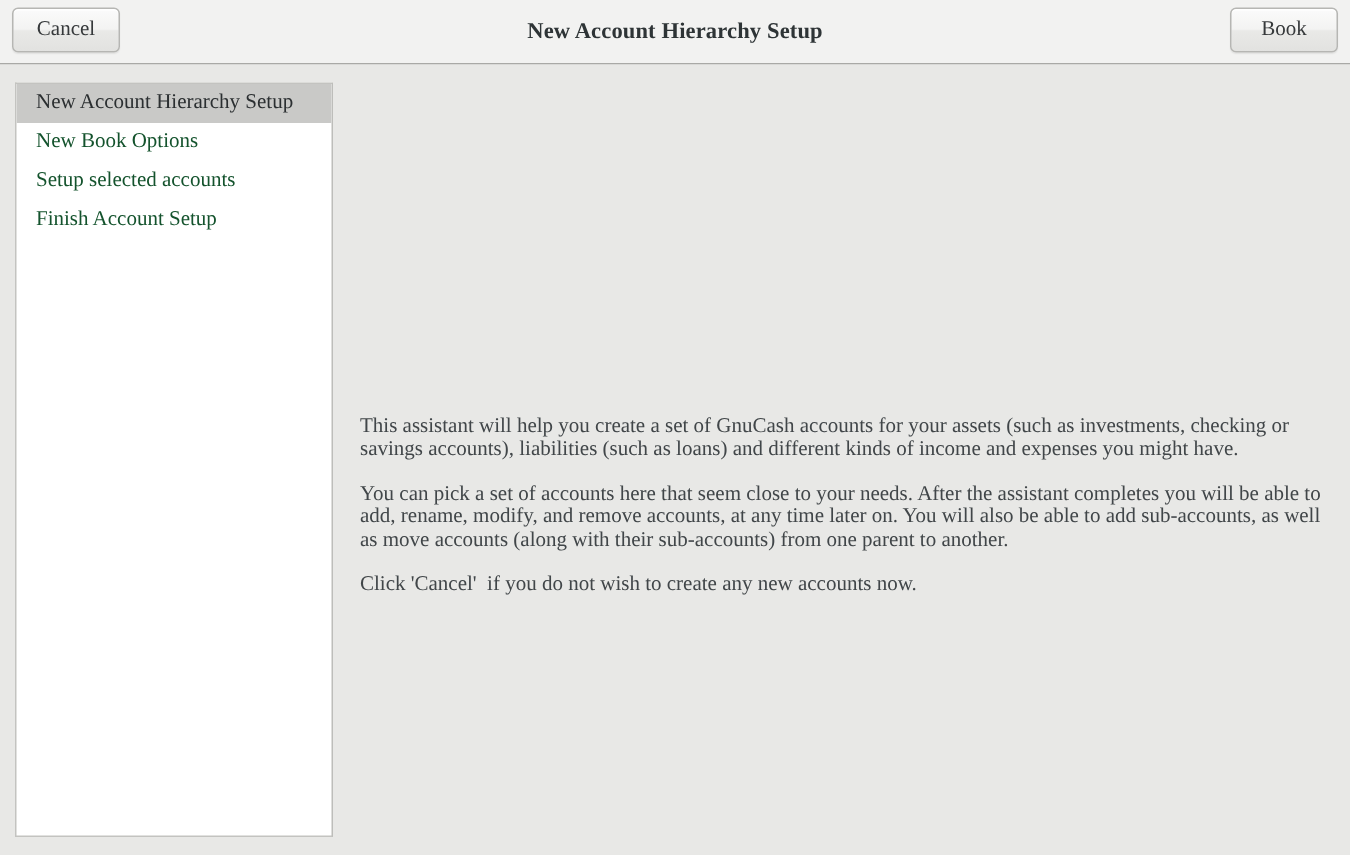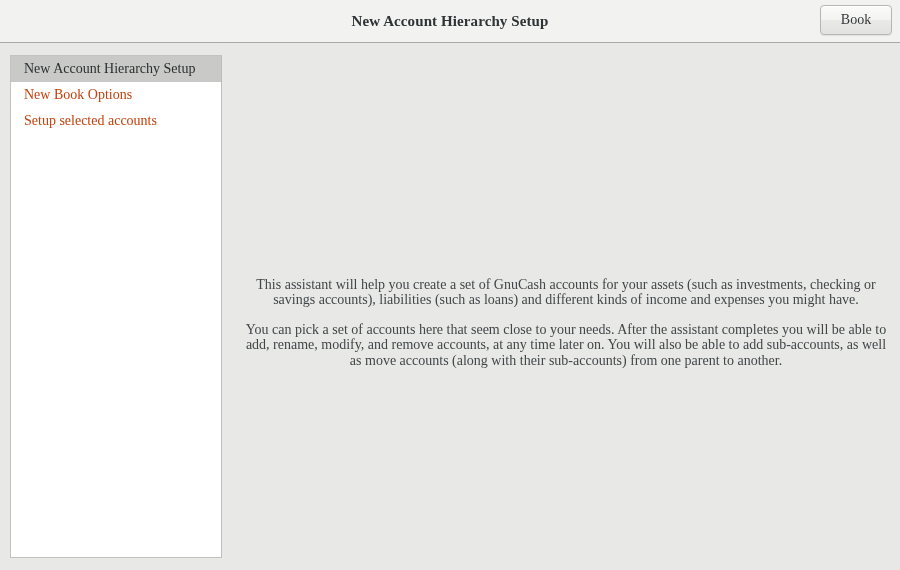--- a/index.html
+++ b/index.html
@@ -89,21 +89,21 @@
     box-sizing: border-box;
     padding: 0;
     overflow: hidden;
   }
 
   .side-item {
     height: 26px;
     line-height: 26px;
     padding: 0 8px 0 13px;
     font-size: 14px;
-    color: #c2410c;
+    color: #14532d;
     white-space: nowrap;
     overflow: hidden;
     text-overflow: ellipsis;
     cursor: default;
   }
   .side-item.selected {
     background: #c9c9c7;
     color: #2b2f31;
   }
 
@@ -119,46 +119,49 @@
     left: 18px;
     right: 8px;
     top: 222px;
   }
 
   .para {
     font-size: 14px;
     line-height: 15.4px;
     color: #414649;
     margin: 0 0 14px 0;
-    text-align: center;
+    text-align: left;
     white-space: pre-wrap;
   }
   .para:last-child { margin-bottom: 0; }
 </style>
 </head>
 <body>
 
 <div id="app">
 
   <div class="header">
+    <button class="btn btn-cancel">Cancel</button>
 
     <div class="header-title">New Account Hierarchy Setup</div>
 
     <button class="btn btn-next">Book</button>
   </div>
 
   <div class="body">
 
     <div class="sidebar">
       <div class="side-item selected">New Account Hierarchy Setup</div>
       <div class="side-item">New Book Options</div>
       <div class="side-item">Setup selected accounts</div>
+      <div class="side-item">Finish Account Setup</div>
     </div>
 
     <div class="content">
       <div class="content-text">
         <p class="para">This assistant will help you create a set of GnuCash accounts for your assets (such as investments, checking or savings accounts), liabilities (such as loans) and different kinds of income and expenses you might have.</p>
         <p class="para">You can pick a set of accounts here that seem close to your needs. After the assistant completes you will be able to add, rename, modify, and remove accounts, at any time later on. You will also be able to add sub-accounts, as well as move accounts (along with their sub-accounts) from one parent to another.</p>
+        <p class="para">Click 'Cancel'  if you do not wish to create any new accounts now.</p>
       </div>
     </div>
 
   </div>
 </div>
 
 </body></html>

